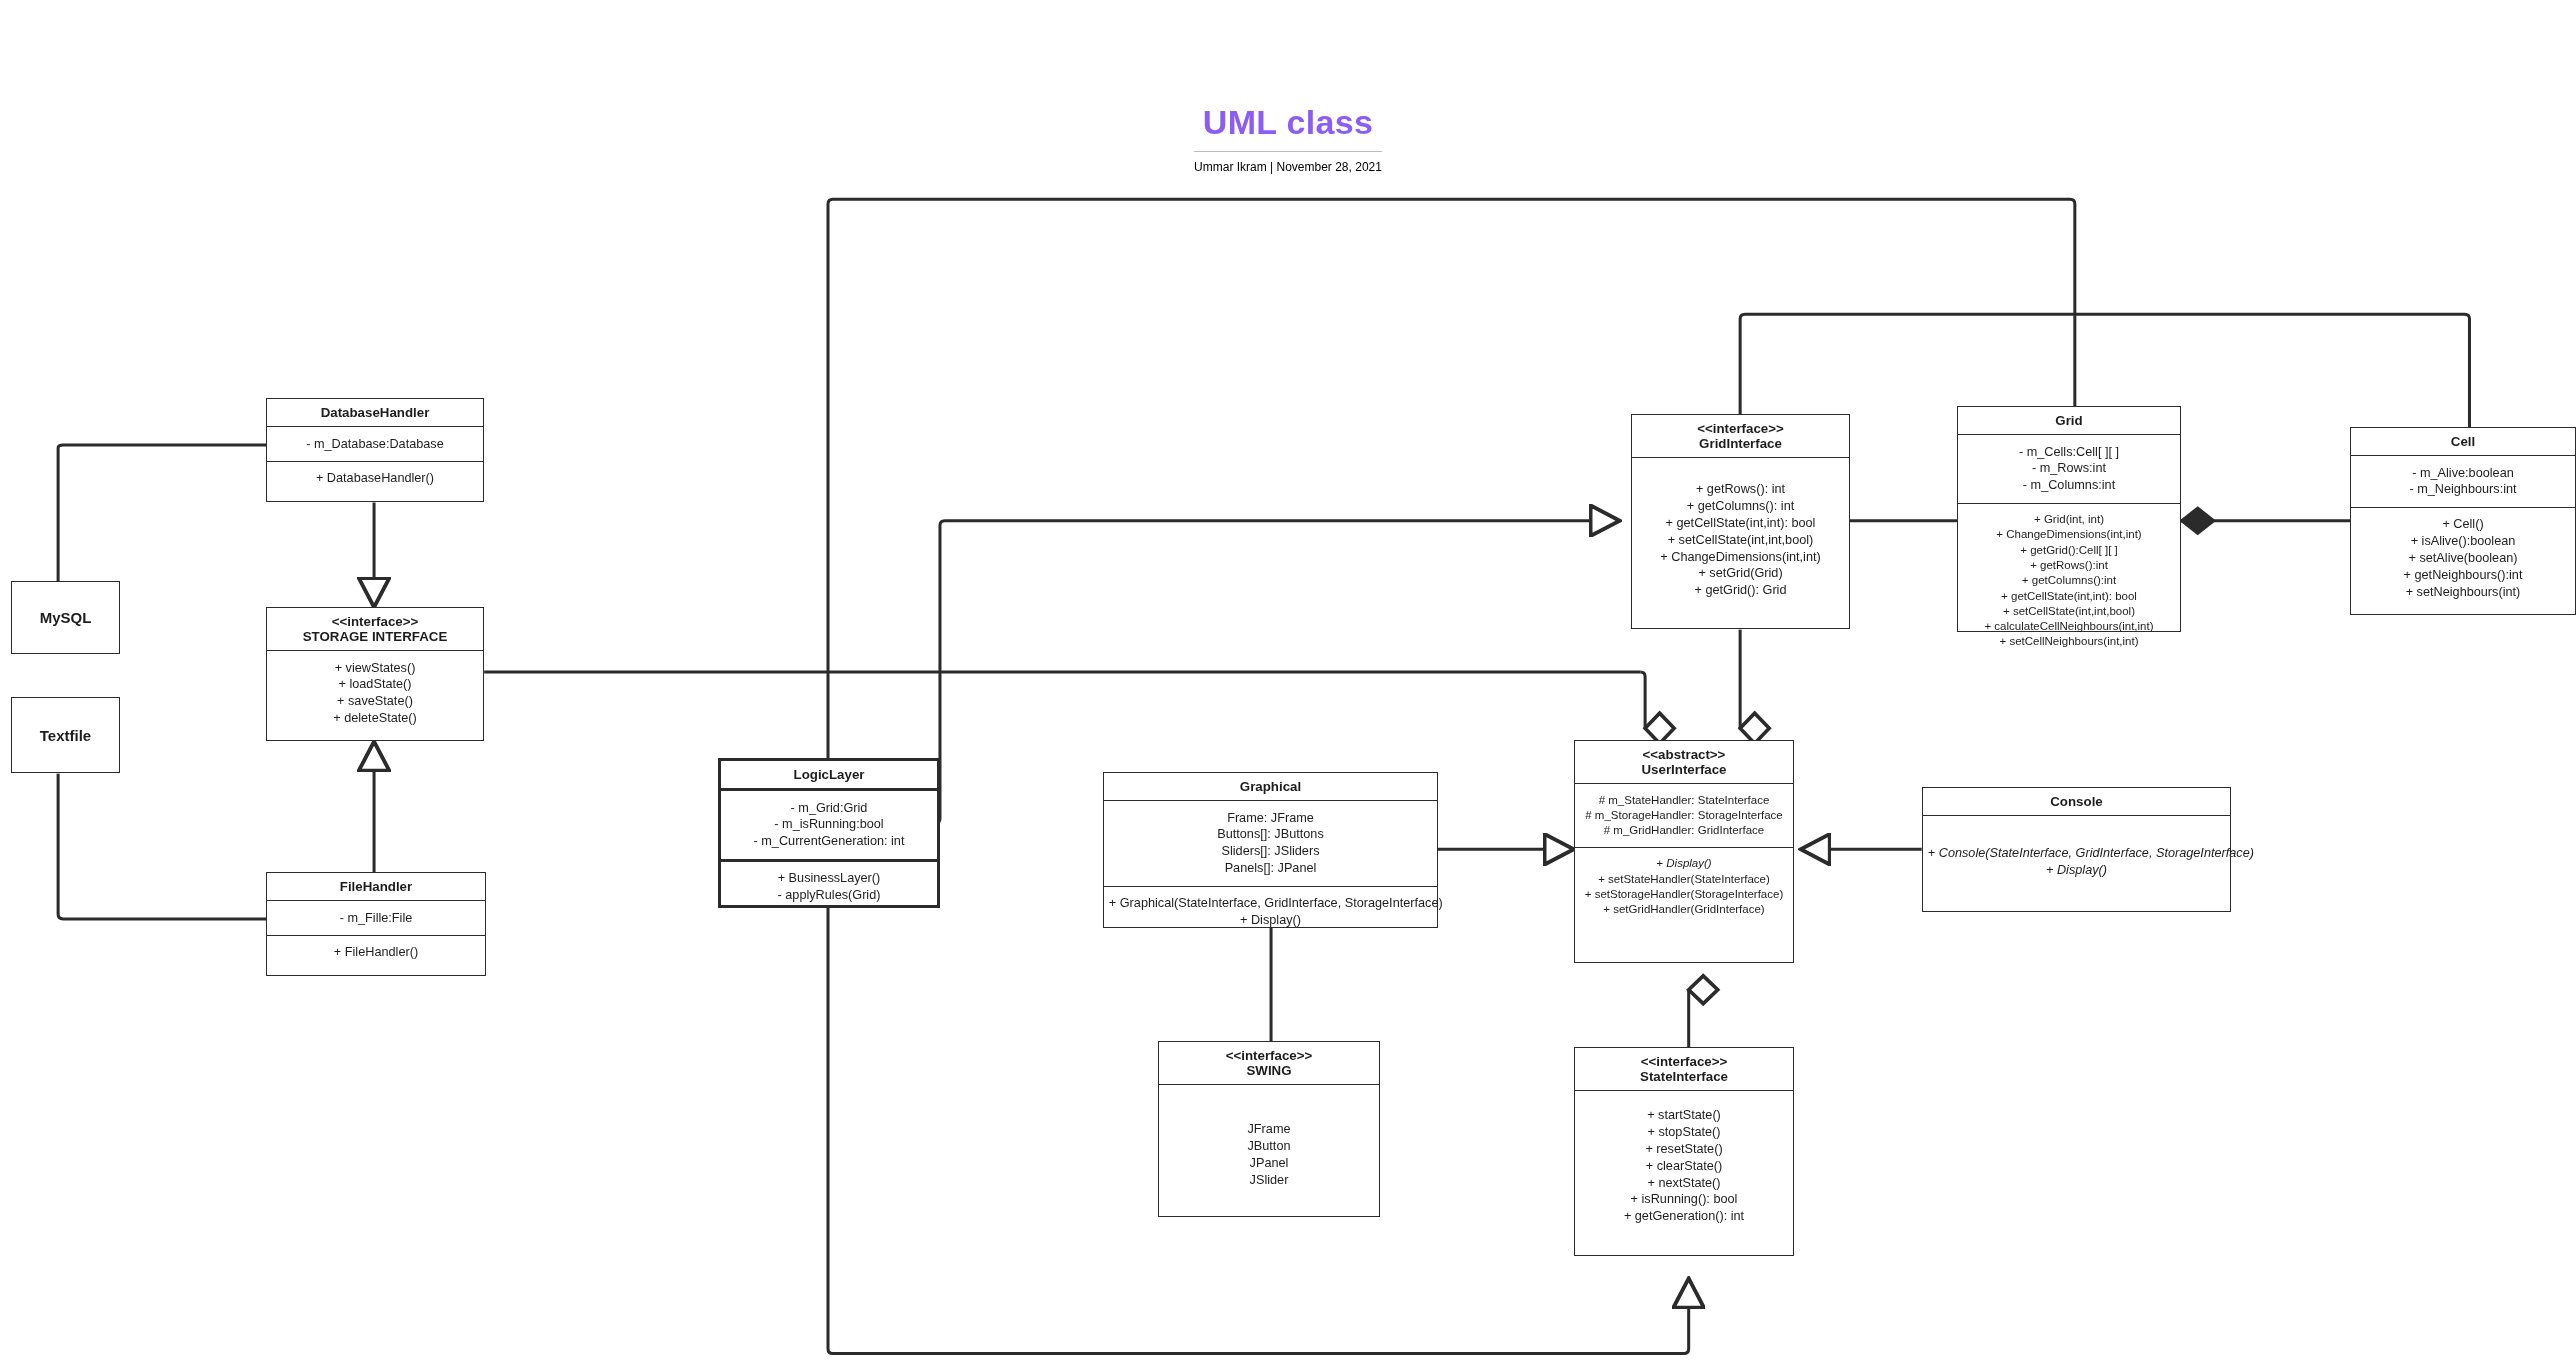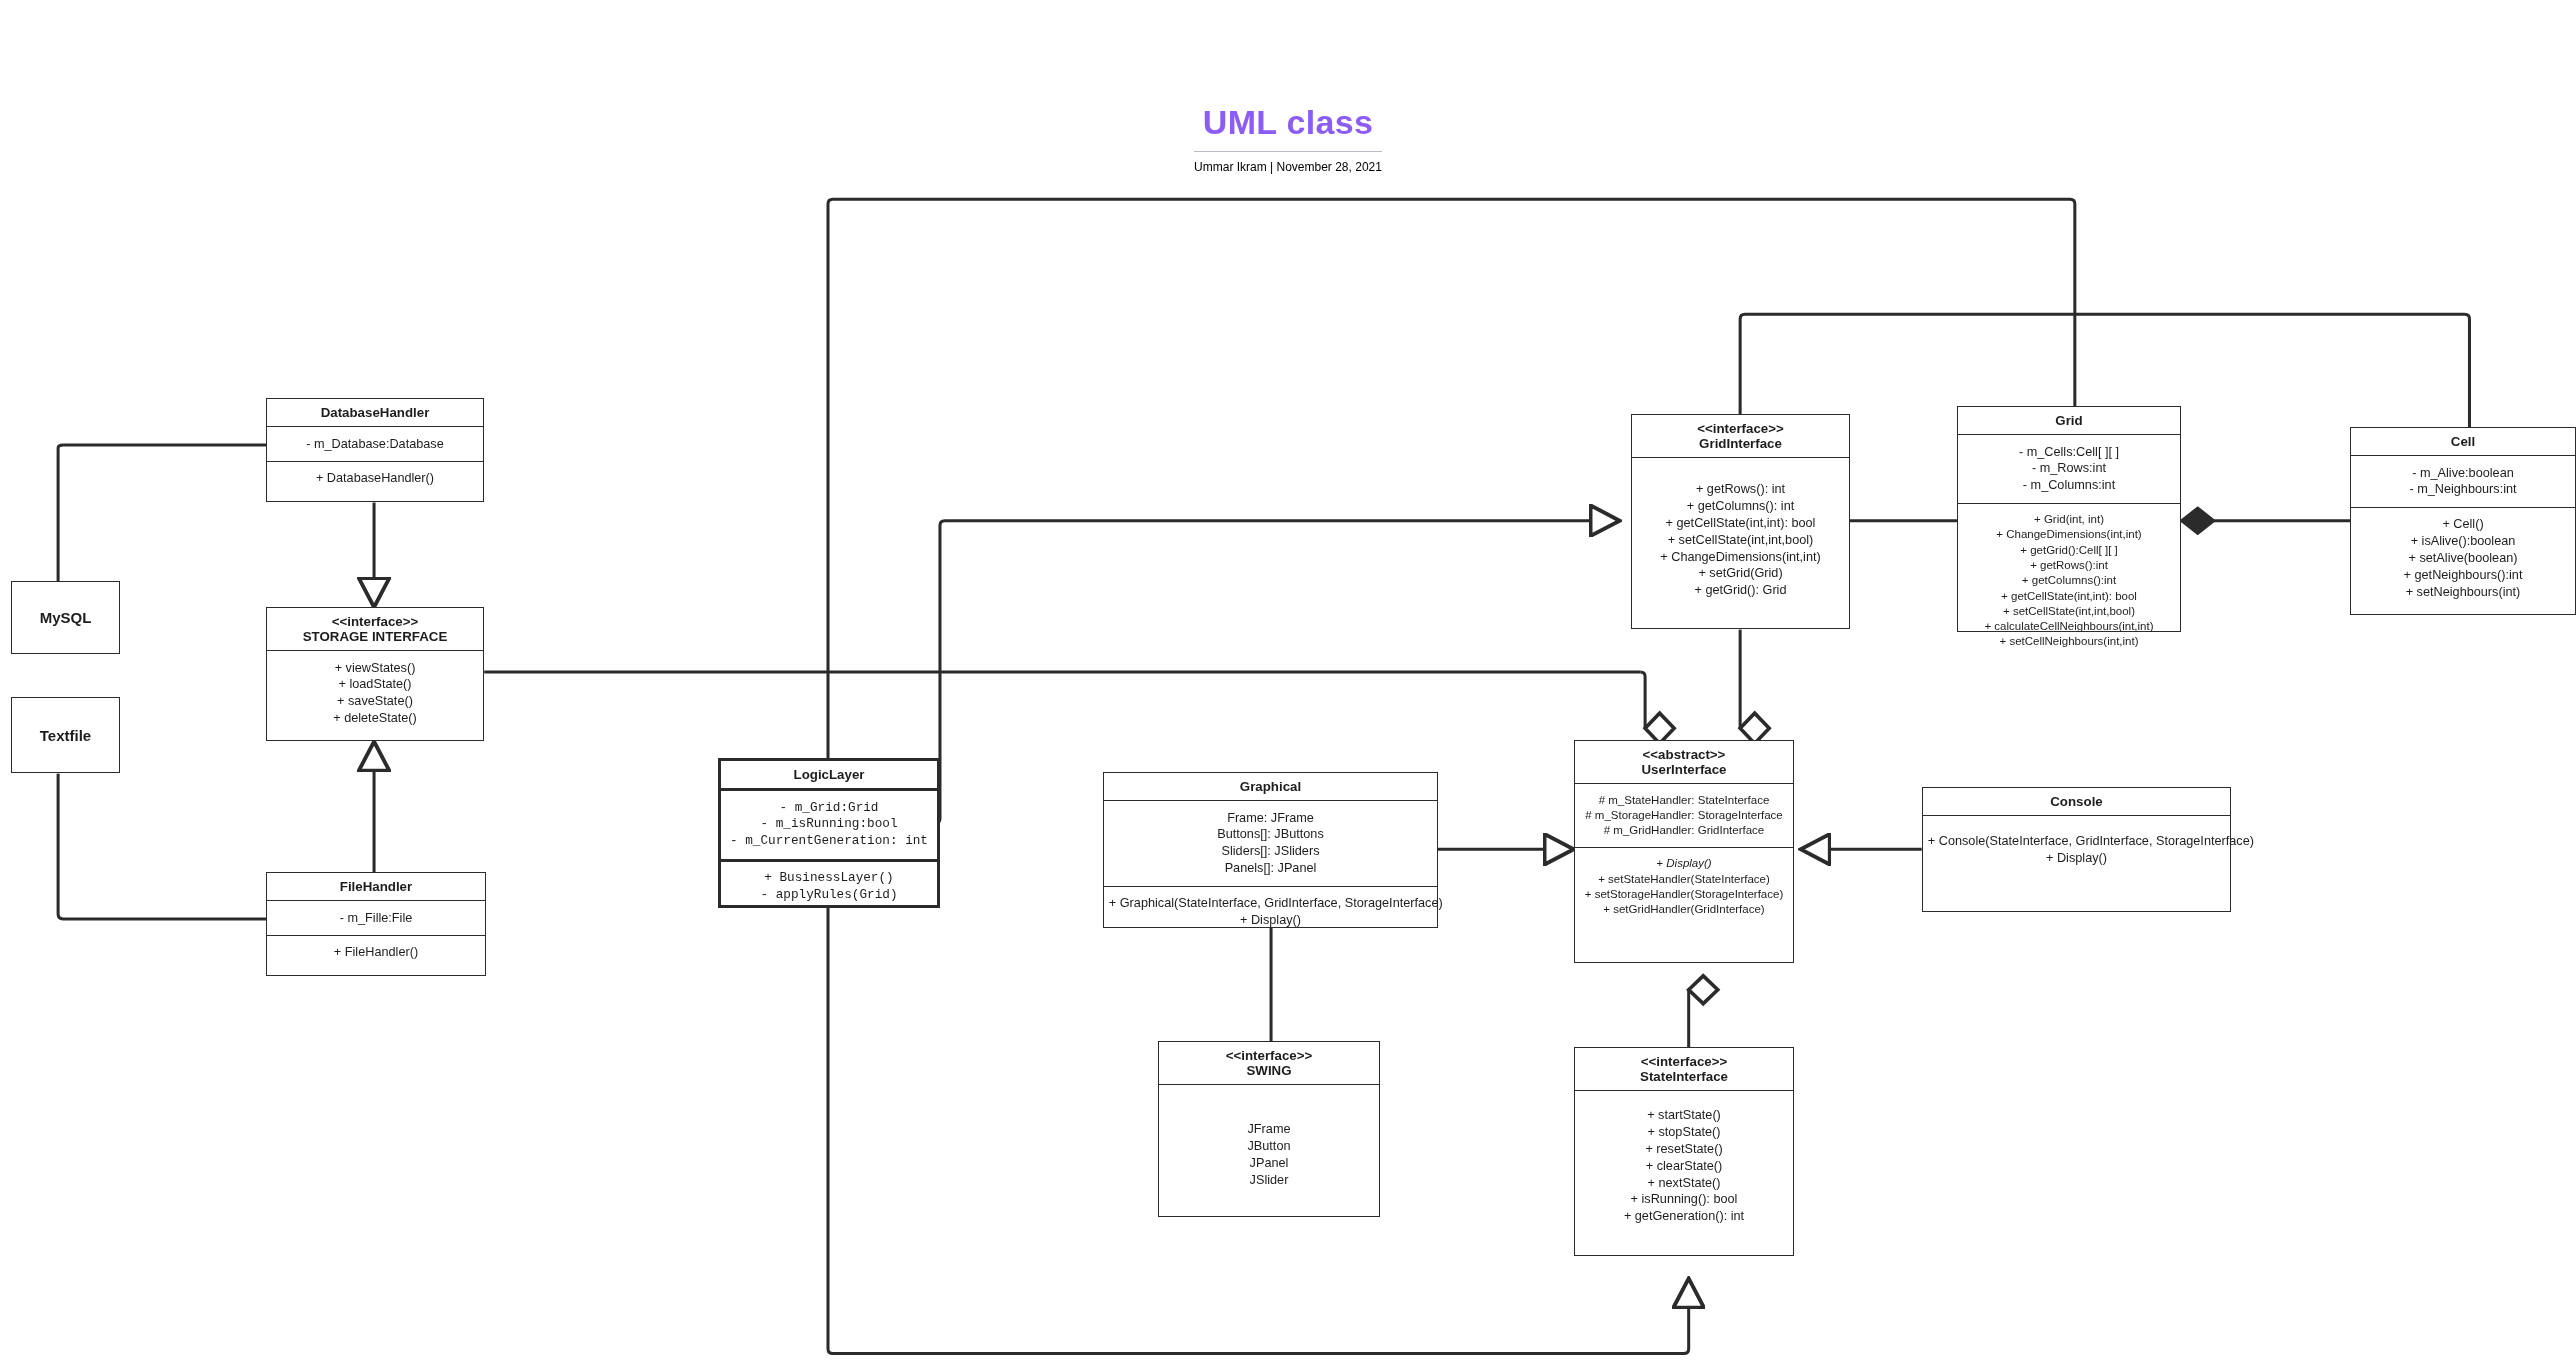--- a/index.html
+++ b/index.html
@@ -11,21 +11,21 @@
   .hdr .t{font-size:34px;font-weight:bold;color:#8b5cf6;letter-spacing:0.3px;}
   .hdr .rule{width:188px;height:1.8px;background:#b8bcc4;margin:8.5px auto 0;}
   .hdr .sub{font-size:12px;color:#000000;margin-top:7.3px;}
 
   .cls{position:absolute;background:#fff;border:1.2px solid #2b2b2b;box-sizing:border-box;}
   .cls.thick{border-width:3px;}
   .cls .sec{box-sizing:border-box;text-align:center;color:#1d1d1d;}
   .cls .name{font-weight:bold;font-size:13.3px;padding:6px 3.6px;}
   .cls .name .stereo{font-weight:bold;display:block;}
   .cls .body{border-top:1.2px solid #2b2b2b;font-size:12.7px;line-height:1.33;padding:8.5px 4.8px;}
-  .cls.thick .body{border-top-width:3px;font-family:Liberation Mono, monospace;}
+  .cls.thick .body{border-top-width:3px;}
   .cls .line{white-space:nowrap;}
   .cls .line.ital{font-style:italic;}
   .plain{position:absolute;background:#fff;border:1.2px solid #2b2b2b;box-sizing:border-box;
          display:flex;align-items:center;justify-content:center;font-weight:bold;font-size:15px;color:#1d1d1d;}
 </style>
 </head>
 <body>
 
 <div id="canvas">
 
@@ -239,21 +239,21 @@
     <div class="sec body" style="font-size:11.5px;">
       <div class="line ital">+ Display()</div>
       <div class="line">+ setStateHandler(StateInterface)</div>
       <div class="line">+ setStorageHandler(StorageInterface)</div>
       <div class="line">+ setGridHandler(GridInterface)</div>
     </div>
   </div>
 
   <div class="cls" style="left:1922px;top:787px;width:309px;height:125px;">
     <div class="sec name">Console</div>
-    <div class="sec body" style="padding-top:17px;">
+    <div class="sec body" style="padding-top:29px;font-style:italic;">
       <div class="line">+ Console(StateInterface, GridInterface, StorageInterface)</div>
       <div class="line">+ Display()</div>
     </div>
   </div>
 
   <div class="cls" style="left:1574px;top:1047px;width:220px;height:209px;">
     <div class="sec name">
       <span class="stereo">&lt;&lt;interface&gt;&gt;</span>
       <span>StateInterface</span>
     </div>

